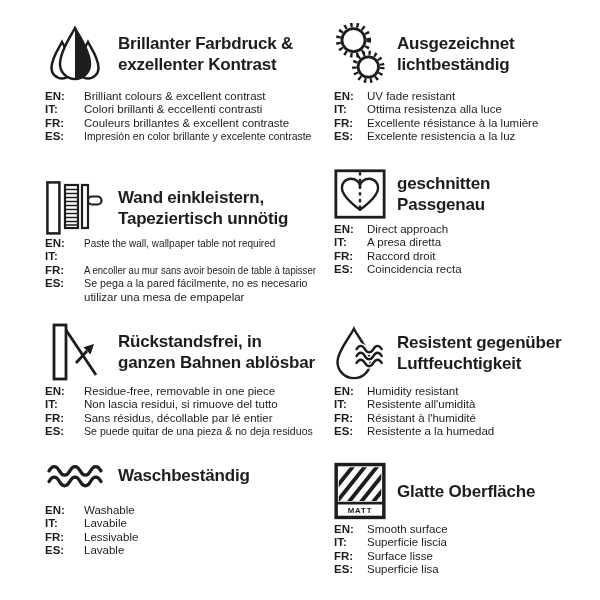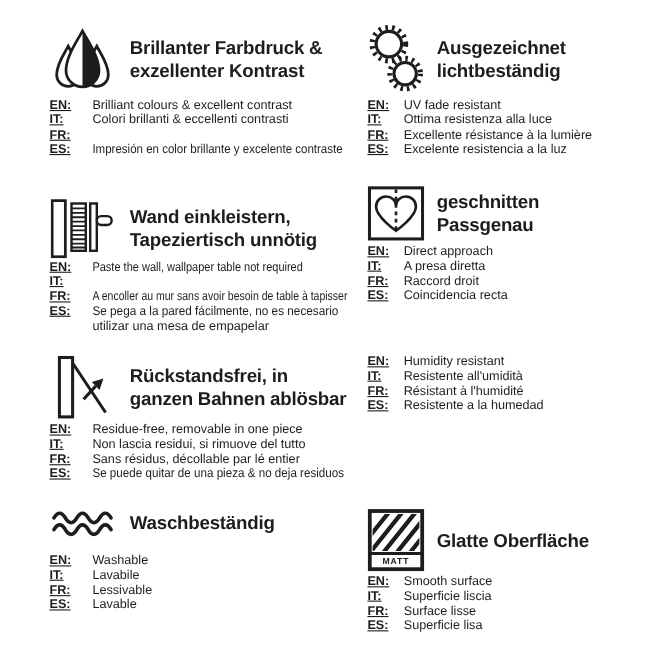--- a/index.html
+++ b/index.html
@@ -13,21 +13,21 @@
   .hdr{display:flex;align-items:center;}
   .ibox{display:flex;align-items:flex-end;justify-content:center;flex:none;}
   .left .ibox{width:60px;}
   .right .ibox{width:52px;}
   .left h2{margin:0 0 0 13px;}
   .right h2{margin:0 0 0 11px;}
   h2{font-size:17px;line-height:21px;font-weight:700;letter-spacing:-0.2px;white-space:nowrap;}
   h2 span{display:block;}
   ul.lst{list-style:none;margin:0;padding:0;font-size:11.5px;line-height:13.4px;}
   ul.lst li{display:flex;margin:0;}
-  .lbl{font-weight:700;flex:none;text-decoration:underline;}
+  .lbl{font-weight:700;flex:none;}
   .left .lbl{width:39px;}
   .right .lbl{width:33px;}
   .txt{white-space:nowrap;display:inline-block;transform-origin:0 50%;}
   .txtcol{display:block;}
   .c93{transform:scaleX(.93);}
   .c92{transform:scaleX(.92);}
   .c91{transform:scaleX(.91);}
   .c87{transform:scaleX(.87);}
   .c83{transform:scaleX(.83);}
   svg{display:block;}
@@ -61,20 +61,21 @@
     <li>
         <span class="lbl">EN:</span>
         <span class="txt">Brilliant colours &amp; excellent contrast</span>
       </li>
     <li>
         <span class="lbl">IT:</span>
         <span class="txt">Colori brillanti &amp; eccellenti contrasti</span>
       </li>
     <li>
         <span class="lbl">FR:</span>
+        <span class="txt">Couleurs brillantes &amp; excellent contraste</span>
       </li>
     <li>
         <span class="lbl">ES:</span>
         <span class="txt c91">Impresión en color brillante y excelente contraste</span>
       </li>
   </ul>
 </section>
 
 <section class="sec right" style="top:22px">
   <div class="hdr" style="height:64px">
@@ -209,20 +210,39 @@
         <span class="txt">Sans résidus, décollable par lé entier</span>
       </li>
     <li>
         <span class="lbl">ES:</span>
         <span class="txt c92">Se puede quitar de una pieza &amp; no deja residuos</span>
       </li>
   </ul>
 </section>
 
 <section class="sec right" style="top:322px">
+  <div class="hdr" style="height:62px">
+    <div class="ibox">
+      <svg width="58" height="58" viewBox="0 0 60 60">
+        <path class="wf" stroke-width="2.8" d="M23 2 C18 12 4 28 4 40 a19 19 0 0 0 38 0 C42 28 28 12 23 2 Z"></path>
+        <g fill="none" stroke-linecap="round">
+          <path class="wh" stroke-width="6" d="M26 25.5 c2.9 -5 6.8 -5 9.7 0 c2.9 5 6.8 5 9.7 0 c2.9 -5 6.8 -5 9.7 0"></path>
+          <path class="st" stroke-width="2.8" d="M26 25.5 c2.9 -5 6.8 -5 9.7 0 c2.9 5 6.8 5 9.7 0 c2.9 -5 6.8 -5 9.7 0"></path>
+          <path class="wh" stroke-width="6" d="M26 33.5 c2.9 -5 6.8 -5 9.7 0 c2.9 5 6.8 5 9.7 0 c2.9 -5 6.8 -5 9.7 0"></path>
+          <path class="st" stroke-width="2.8" d="M26 33.5 c2.9 -5 6.8 -5 9.7 0 c2.9 5 6.8 5 9.7 0 c2.9 -5 6.8 -5 9.7 0"></path>
+          <path class="wh" stroke-width="6" d="M26 41.5 c2.9 -5 6.8 -5 9.7 0 c2.9 5 6.8 5 9.7 0 c2.9 -5 6.8 -5 9.7 0"></path>
+          <path class="st" stroke-width="2.8" d="M26 41.5 c2.9 -5 6.8 -5 9.7 0 c2.9 5 6.8 5 9.7 0 c2.9 -5 6.8 -5 9.7 0"></path>
+        </g>
+      </svg>
+    </div>
+    <h2>
+        <span>Resistent gegenüber</span>
+        <span>Luftfeuchtigkeit</span>
+      </h2>
+  </div>
   <ul class="lst" style="margin-top:1px">
     <li>
         <span class="lbl">EN:</span>
         <span class="txt">Humidity resistant</span>
       </li>
     <li>
         <span class="lbl">IT:</span>
         <span class="txt">Resistente all'umidità</span>
       </li>
     <li>

